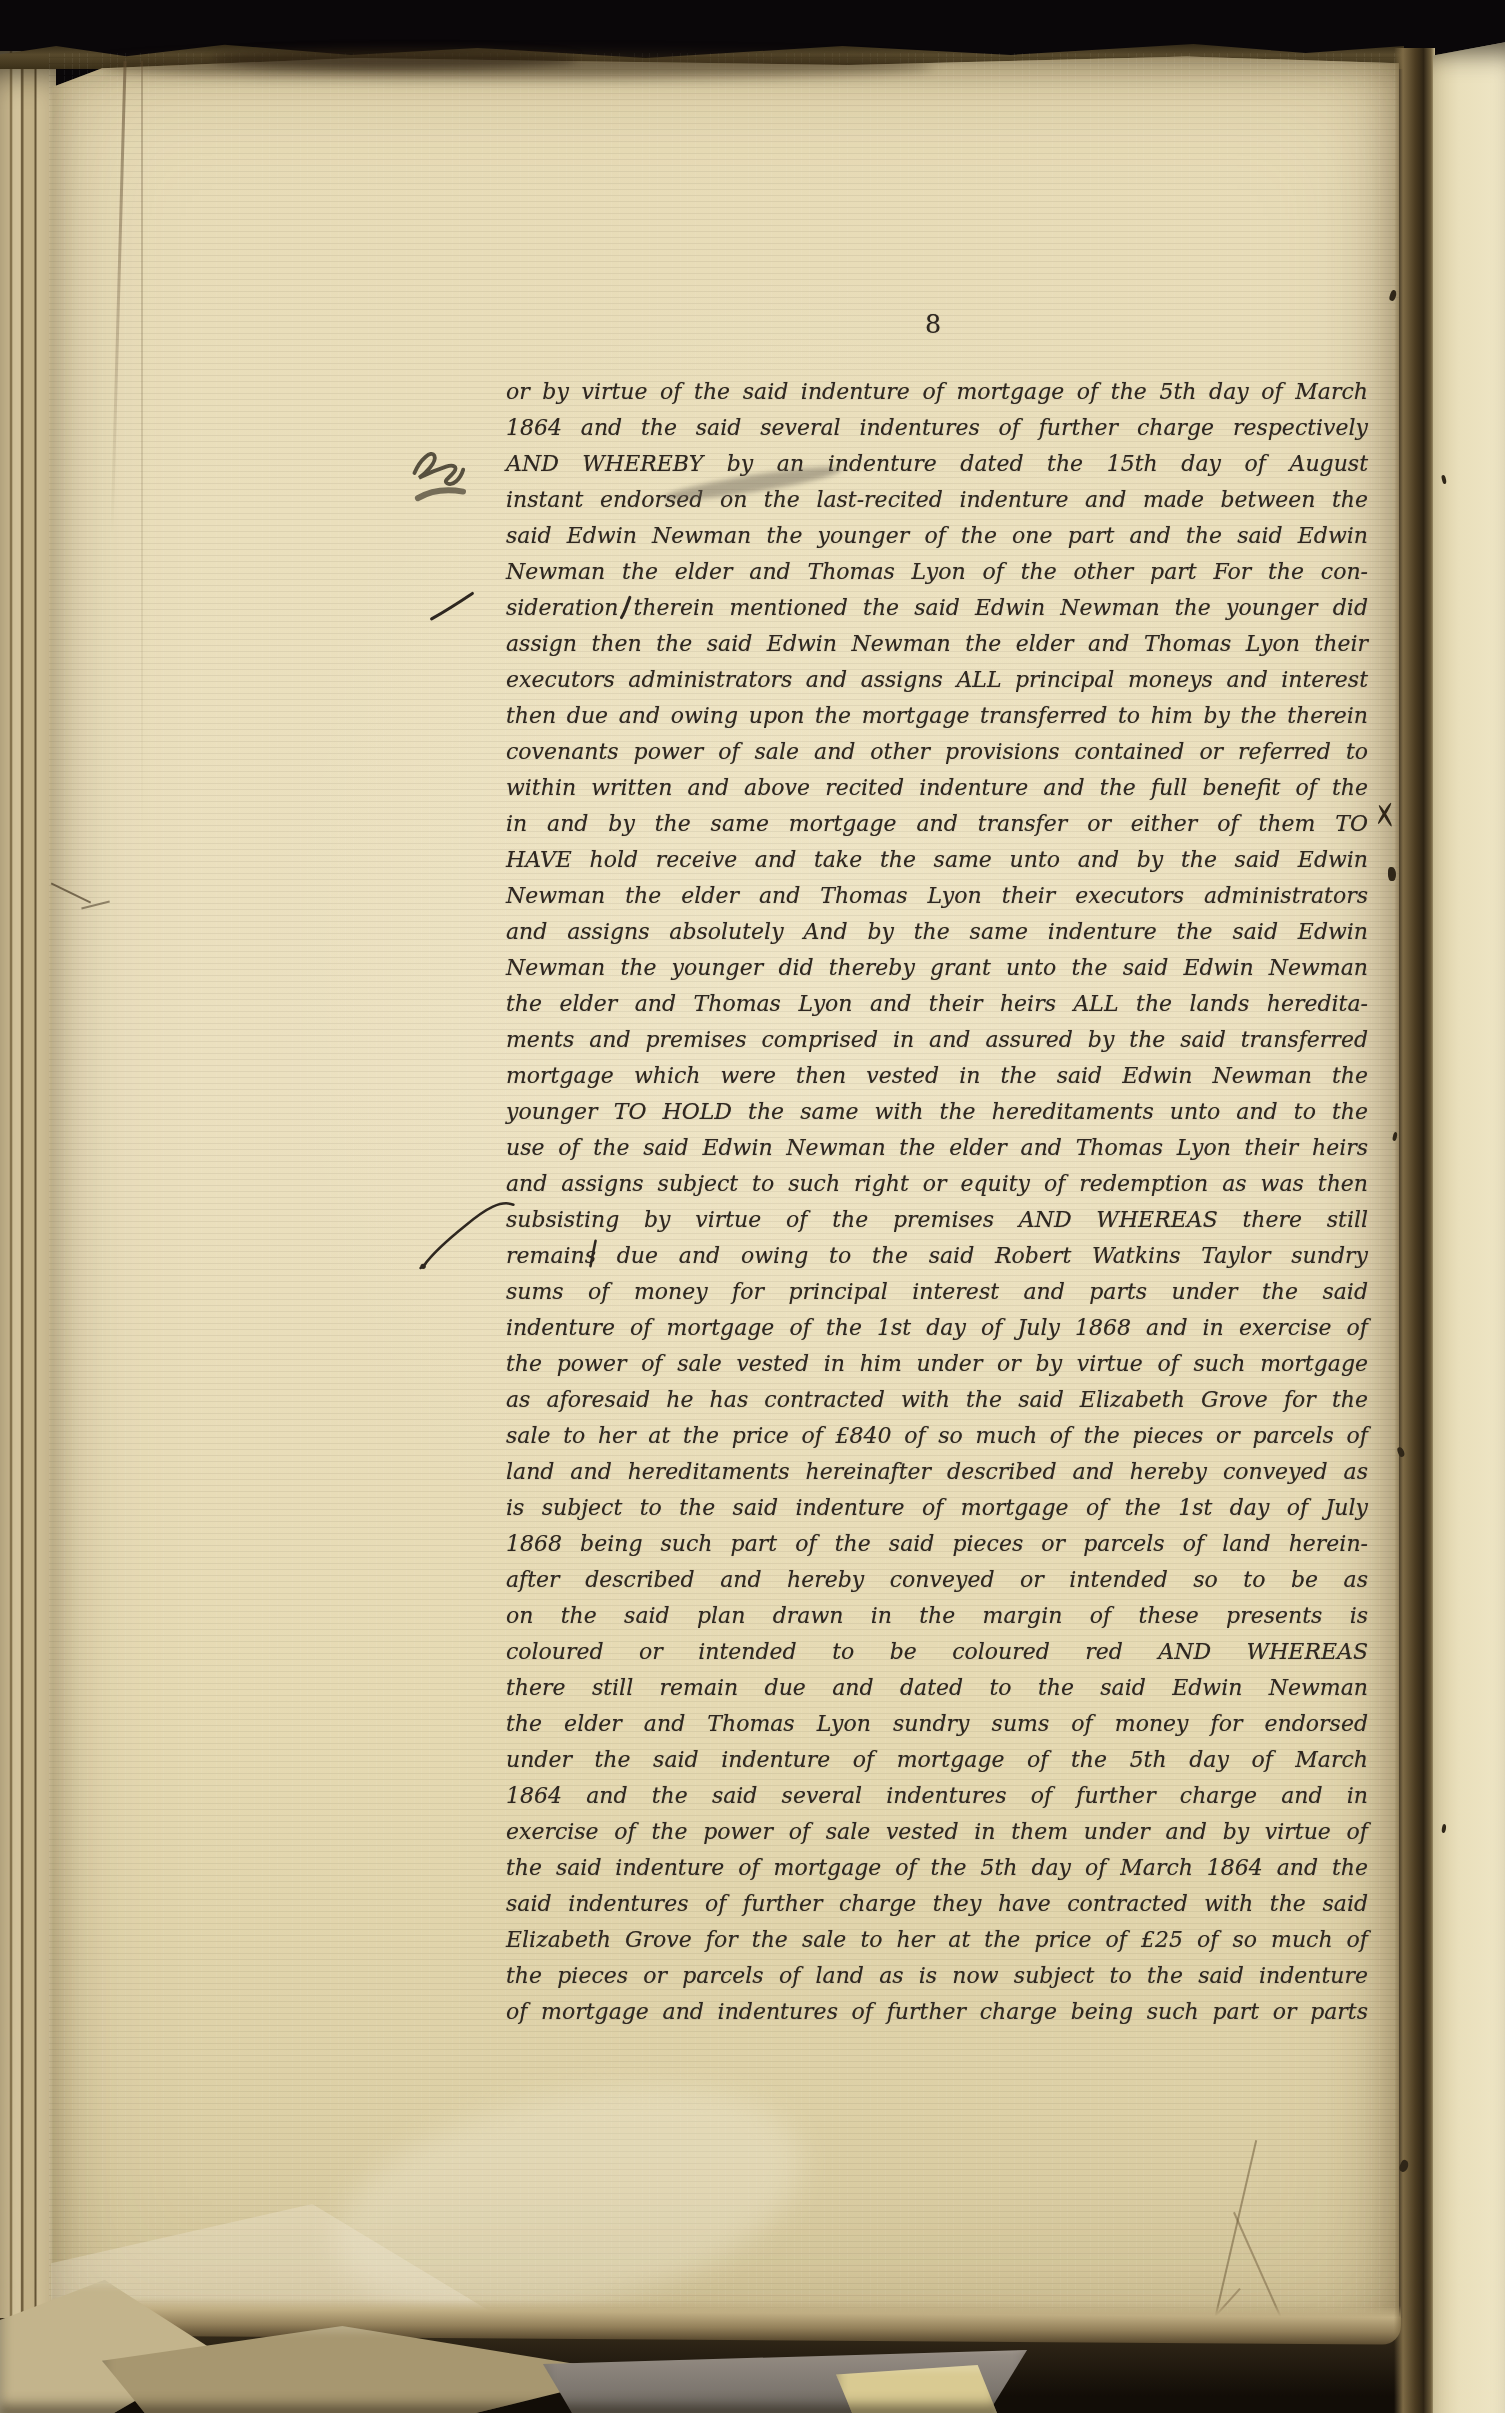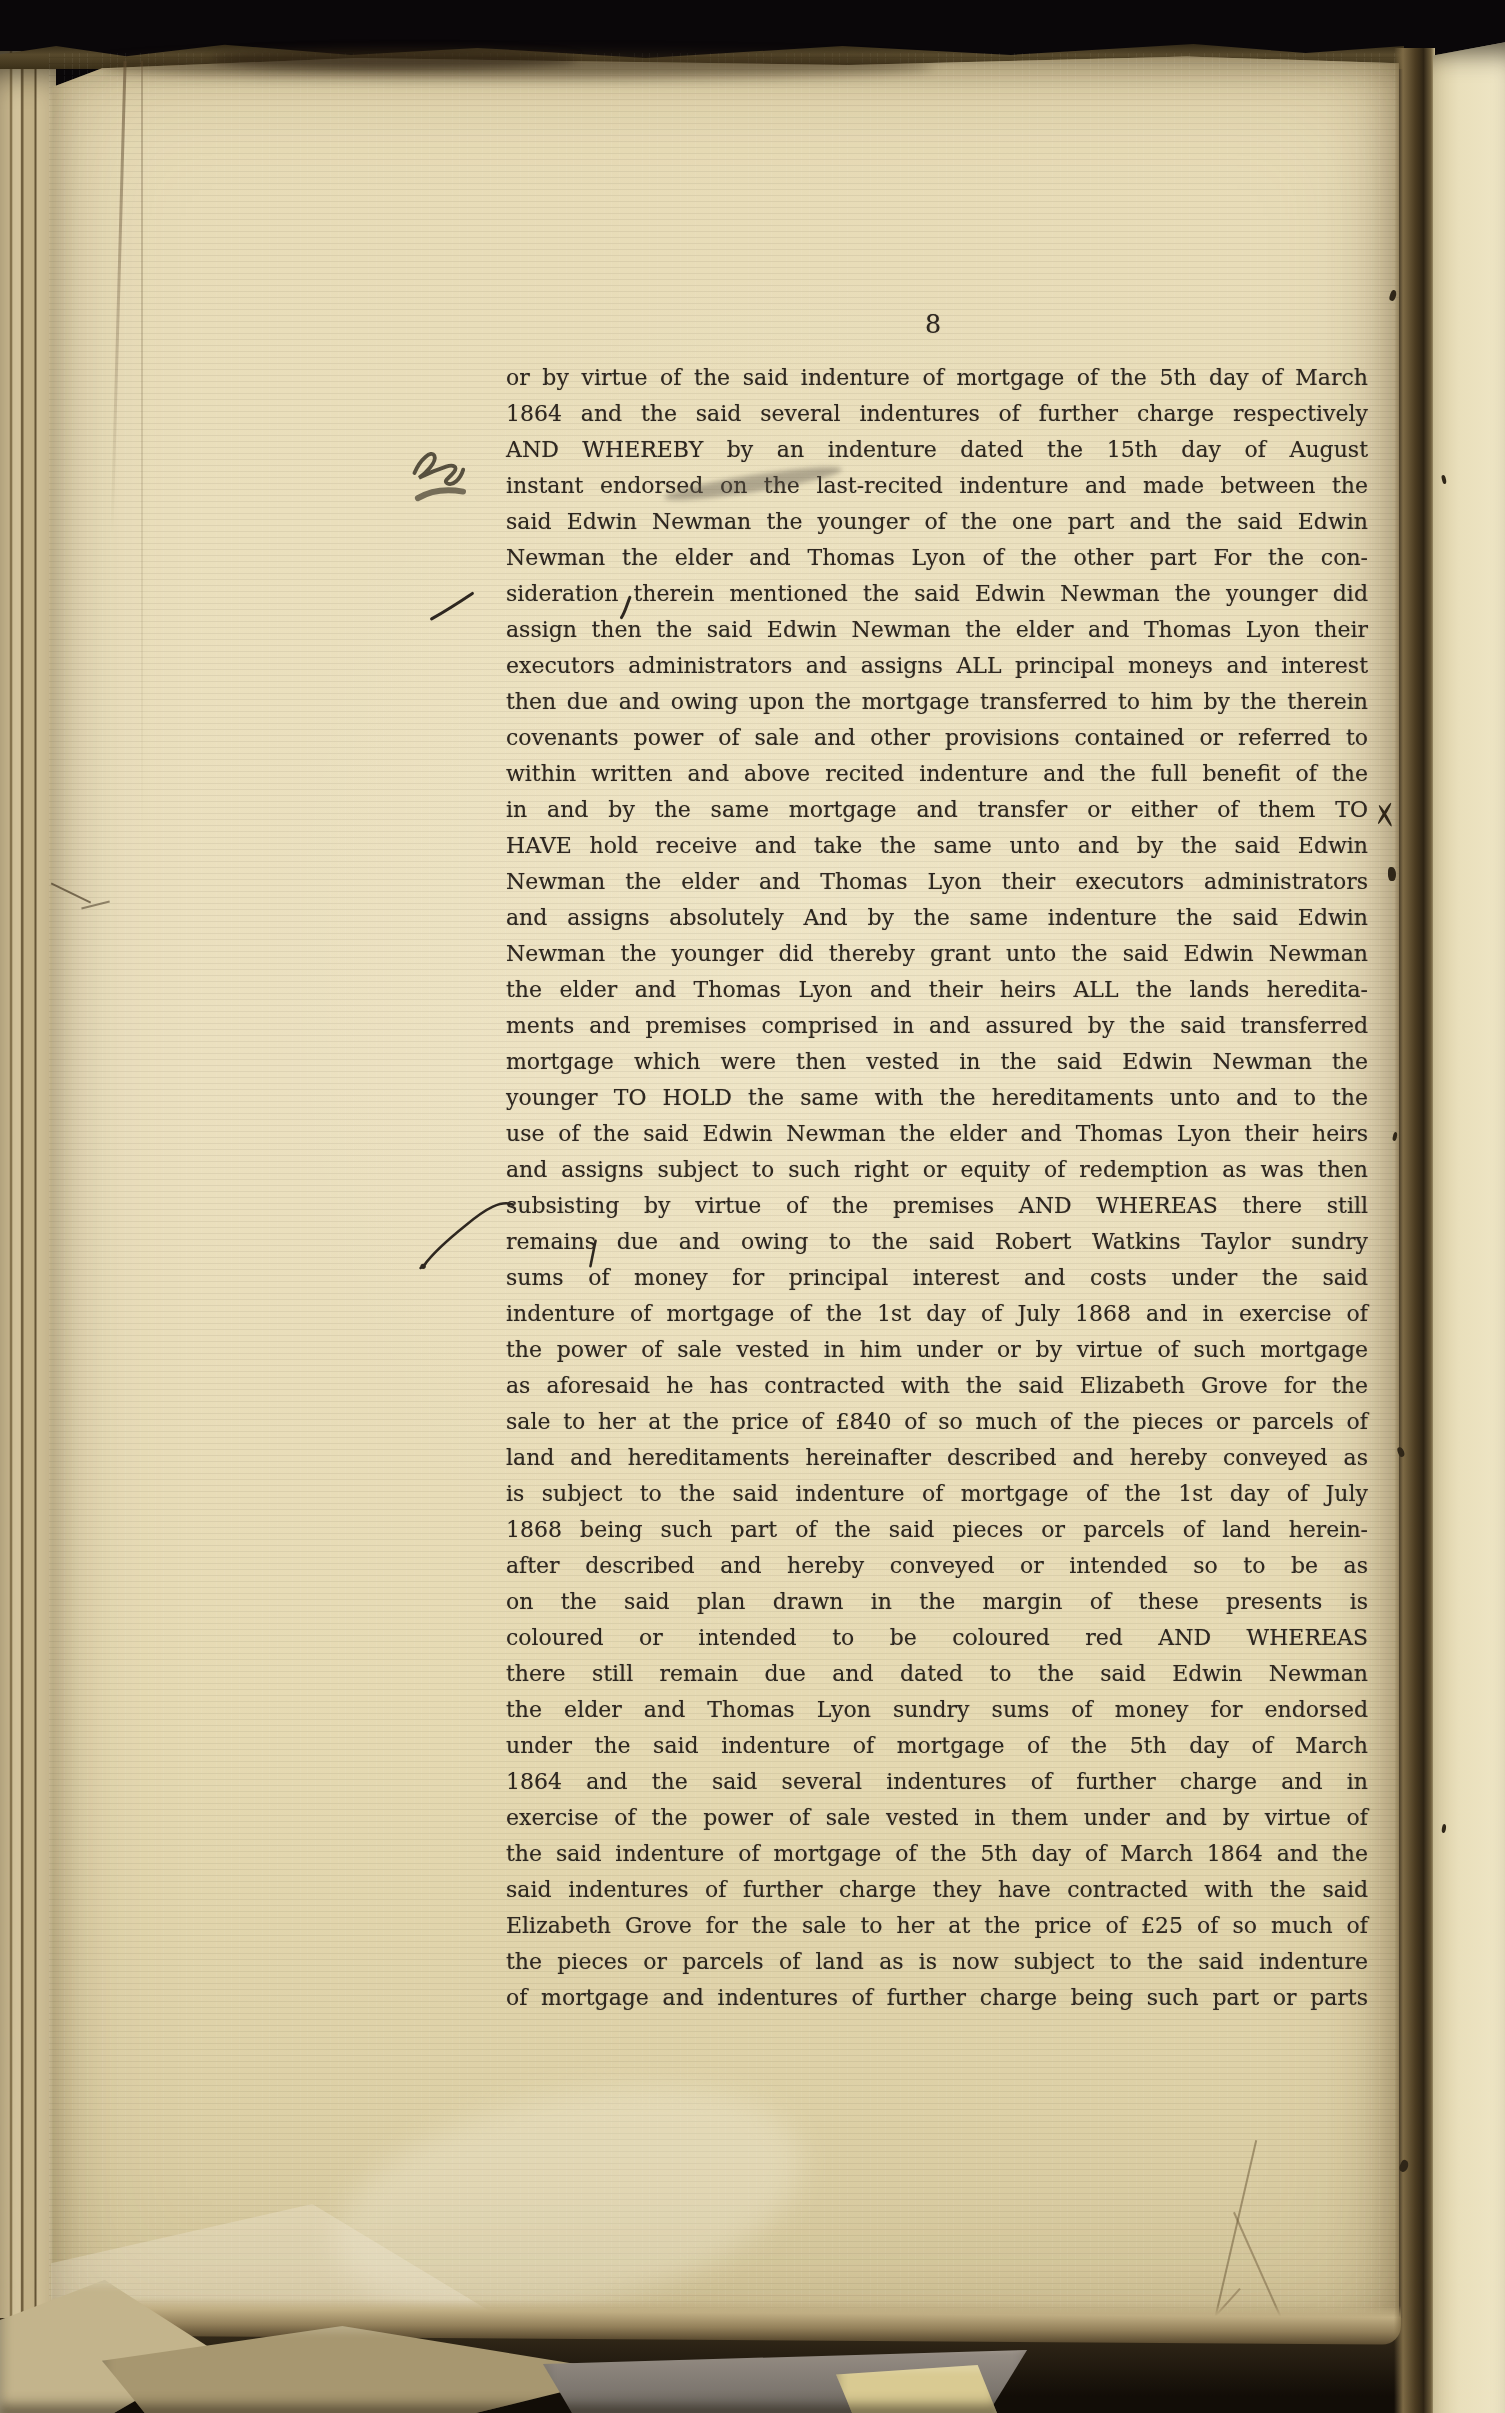--- a/index.html
+++ b/index.html
@@ -39,22 +39,22 @@
   .tear-br1{left:1235px;top:2138px;width:1.7px;height:180px;background:rgba(112,92,60,.55);transform:rotate(13deg);}
   .tear-br2{left:1272px;top:2204px;width:1.7px;height:192px;background:rgba(112,92,60,.5);transform:rotate(-24deg);}
   .tear-br3{left:1217px;top:2280px;width:1.7px;height:66px;background:rgba(112,92,60,.45);transform:rotate(42deg);}
   .stain{left:331px;top:2095px;width:475px;height:212px;background:rgba(247,242,228,.26);filter:blur(13.6px);border-radius:50%;transform:rotate(-12deg);}
   .tape{left:51px;top:2204px;width:475px;height:129px;background:rgba(243,238,224,.28);
         clip-path:polygon(0 46%,55% 0,100% 100%,0 100%);filter:blur(0.8px);}
 
   
   .page-number{left:881px;top:309px;width:105px;text-align:center;font-size:25.4px;color:#2e2720;
                letter-spacing:0.8px;text-shadow:0 0 0.8px rgba(46,39,32,.5);}
-  .text-block{left:506px;top:360px;width:862px;color:#2e2720;font-size:22px;
-              text-shadow:0 0 0.8px rgba(46,39,32,.45);word-spacing:1.7px;}
+  .text-block{left:506px;top:374px;width:862px;color:#2e2720;font-size:22px;
+              text-shadow:0 0 0.8px rgba(46,39,32,.45);word-spacing:1.7px;font-style:italic;}
   .text-line{position:relative;height:36px;line-height:36px;text-align:justify;text-align-last:justify;white-space:nowrap;}
 
   
   .mark svg{position:absolute;left:0;top:0;overflow:visible;}
   .m-scribble{left:408px;top:441px;width:59px;height:71px;transform:rotate(-4deg);}
   .m-tick{left:428px;top:590px;width:48px;height:34px;}
   .m-flourish{left:417px;top:1198px;width:100px;height:81px;}
   .m-sideration{left:618px;top:594px;width:15.3px;height:27px;}
   .m-remains{left:587px;top:1239px;width:12px;height:29px;}
   .m-smudge{left:663px;top:475px;width:180px;height:17px;background:rgba(92,86,74,.42);
@@ -131,21 +131,21 @@
       <div class="text-line">and assigns absolutely And by the same indenture the said Edwin</div>
       <div class="text-line">Newman the younger did thereby grant unto the said Edwin Newman</div>
       <div class="text-line">the elder and Thomas Lyon and their heirs ALL the lands heredita-</div>
       <div class="text-line">ments and premises comprised in and assured by the said transferred</div>
       <div class="text-line">mortgage which were then vested in the said Edwin Newman the</div>
       <div class="text-line">younger TO HOLD the same with the hereditaments unto and to the</div>
       <div class="text-line">use of the said Edwin Newman the elder and Thomas Lyon their heirs</div>
       <div class="text-line">and assigns subject to such right or equity of redemption as was then</div>
       <div class="text-line">subsisting by virtue of the premises AND WHEREAS there still</div>
       <div class="text-line">remains due and owing to the said Robert Watkins Taylor sundry</div>
-      <div class="text-line">sums of money for principal interest and costs under the said</div>
+      <div class="text-line">sums of money for principal interest and parts under the said</div>
       <div class="text-line">indenture of mortgage of the 1st day of July 1868 and in exercise of</div>
       <div class="text-line">the power of sale vested in him under or by virtue of such mortgage</div>
       <div class="text-line">as aforesaid he has contracted with the said Elizabeth Grove for the</div>
       <div class="text-line">sale to her at the price of £840 of so much of the pieces or parcels of</div>
       <div class="text-line">land and hereditaments hereinafter described and hereby conveyed as</div>
       <div class="text-line">is subject to the said indenture of mortgage of the 1st day of July</div>
       <div class="text-line">1868 being such part of the said pieces or parcels of land herein-</div>
       <div class="text-line">after described and hereby conveyed or intended so to be as</div>
       <div class="text-line">on the said plan drawn in the margin of these presents is</div>
       <div class="text-line">coloured or intended to be coloured red AND WHEREAS</div>

